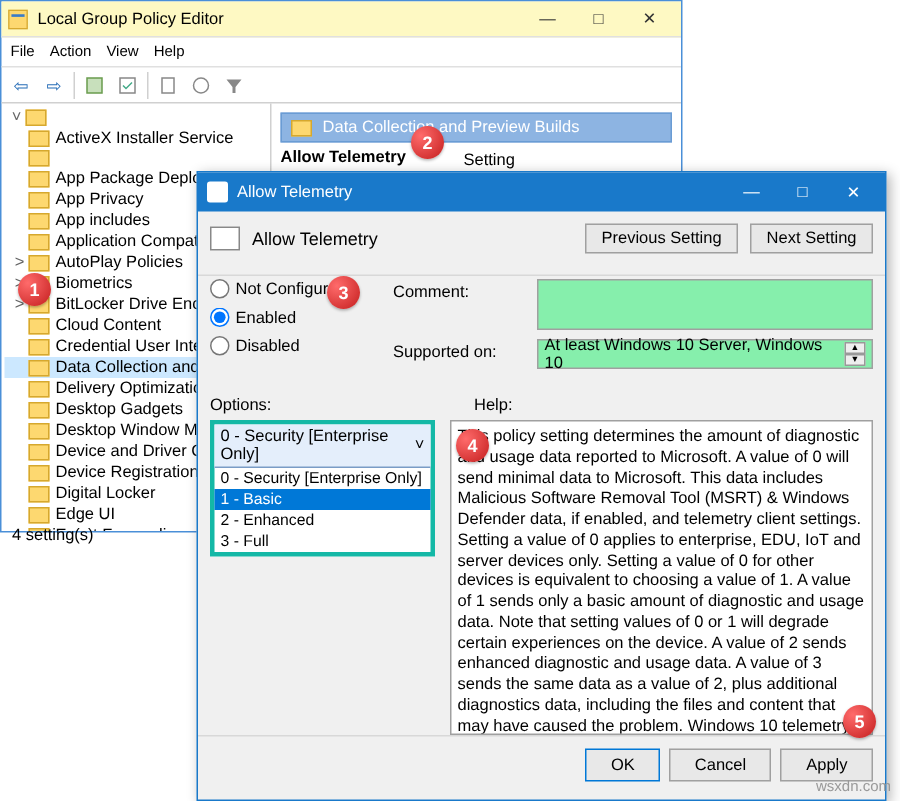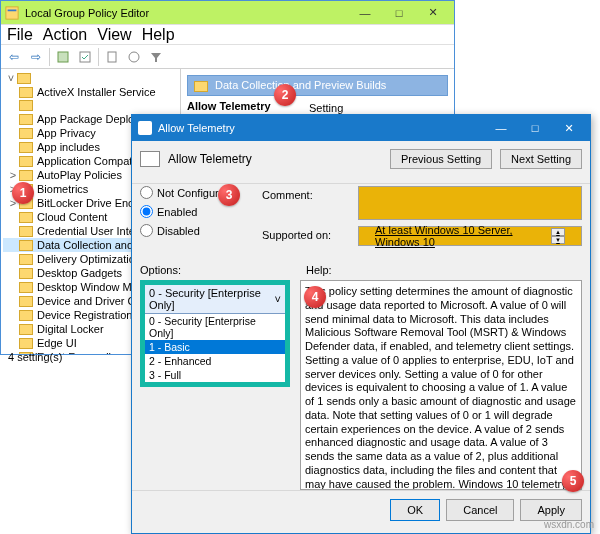--- a/index.html
+++ b/index.html
@@ -1,27 +1,27 @@
 <!DOCTYPE html>
 <html><head>
 <meta charset="utf-8">
 <style>
 * { box-sizing: border-box; margin: 0; padding: 0; font-family: "Segoe UI", Tahoma, sans-serif; font-size: 11px; }
 body { background: #fff; width: 600px; height: 534px; position: relative; overflow: hidden; }
 
 
 .win-main { position: absolute; top: 0; left: 0; width: 455px; height: 355px; border: 1px solid #4a8fd8; background: #fff; }
-.titlebar { height: 24px; background: #bef264; display: flex; align-items: center; padding: 0 4px; border-bottom: 1px solid #e0e0e0; }
+.titlebar { height: 24px; background: #fef9c3; display: flex; align-items: center; padding: 0 4px; border-bottom: 1px solid #e0e0e0; }
 .titlebar .icon { width: 14px; height: 14px; margin-right: 6px; }
 .titlebar .title { flex: 1; font-size: 11px; }
 .titlebar .winctl { display: flex; }
 .titlebar .winctl div { width: 34px; height: 22px; display: flex; align-items: center; justify-content: center; font-size: 11px; color: #333; }
 
 .menubar { height: 20px; display: flex; align-items: center; padding: 0 6px; gap: 10px; border-bottom: 1px solid #e0e0e0; }
-.menubar span { font-size: 16px; }
+.menubar span { font-size: 10px; }
 
 .toolbar { height: 24px; display: flex; align-items: center; padding: 0 4px; gap: 4px; border-bottom: 1px solid #d0d0d0; }
 .toolbar div { width: 18px; height: 18px; display: flex; align-items: center; justify-content: center; }
 .tb-arrow { font-size: 12px; color: #2a6fb8; }
 .tb-sep { width: 1px !important; height: 16px; background: #d0d0d0; }
 
 .body-split { display: flex; height: calc(100% - 68px); }
 .tree { width: 180px; border-right: 1px solid #d0d0d0; overflow: hidden; padding: 2px 0; }
 .tree-item { display: flex; align-items: center; padding: 1px 4px; white-space: nowrap; font-size: 10.5px; }
 .tree-item .toggle { width: 12px; text-align: center; color: #666; }
@@ -59,32 +59,32 @@
 .dlg-header-row .lbl { flex: 1; font-size: 12px; }
 .dlg-header-row button { padding: 3px 10px; border: 1px solid #a0a0a0; background: #e8e8e8; font-size: 11px; }
 
 .dlg-radios { padding: 2px 8px 8px 8px; display: flex; gap: 12px; }
 .radio-col { display: flex; flex-direction: column; gap: 6px; width: 110px; }
 .radio-row { display: flex; align-items: center; gap: 4px; }
 .radio-row input { margin: 0; }
 .field-col { flex: 1; }
 .field-row { display: flex; gap: 16px; margin-bottom: 6px; }
 .field-row label { width: 80px; padding-top: 3px; }
-.field-row .box { flex: 1; height: 34px; border: 1px solid #a0a0a0; background: #eab308; padding: 3px 16px; font-size: 10.5px; text-decoration: underline; }
+.field-row .box { flex: 1; height: 34px; border: 1px solid #a0a0a0; background: #86efac; padding: 3px 4px; font-size: 10.5px; }
 .field-row .box.small { height: 20px; display: flex; align-items: center; justify-content: space-between; }
 .spin { display: flex; flex-direction: column; }
 .spin div { width: 14px; height: 8px; border: 1px solid #999; background: #eee; font-size: 7px; text-align: center; line-height: 6px; }
 
-.dlg-mid { display: flex; padding: 4px 8px; gap: 16px; }
+.dlg-mid { display: flex; padding: 4px 8px; gap: 26px; }
 .dlg-mid .opt-lbl { width: 150px; }
 .dlg-mid .help-lbl { flex: 1; }
 
 .dlg-body { display: flex; padding: 0 8px; gap: 10px; height: 210px; }
 .opt-box { width: 150px; }
-.dropdown { border: 5px solid #14b8a6; background: #fff; }
+.dropdown { border: 3px solid #14b8a6; background: #fff; }
 .dropdown .sel { background: #e4eefb; padding: 2px 4px; display: flex; justify-content: space-between; align-items: center; border-bottom: 1px solid #7a9cc6; }
 .dropdown .list { }
 .dropdown .list div { padding: 1px 4px; font-size: 10.5px; }
 .dropdown .list div.hl { background: #0078d7; color: #fff; }
 
 .help-box { flex: 1; border: 1px solid #a0a0a0; background: #fff; padding: 4px; font-size: 10px; line-height: 1.25; overflow: hidden; }
 .help-box p { margin-bottom: 7px; }
 
 .dlg-buttons { padding: 8px; display: flex; justify-content: flex-end; gap: 6px; border-top: 1px solid #d8d8d8; }
 .dlg-buttons button { padding: 4px 16px; border: 1px solid #a0a0a0; background: #e8e8e8; font-size: 11px; }

